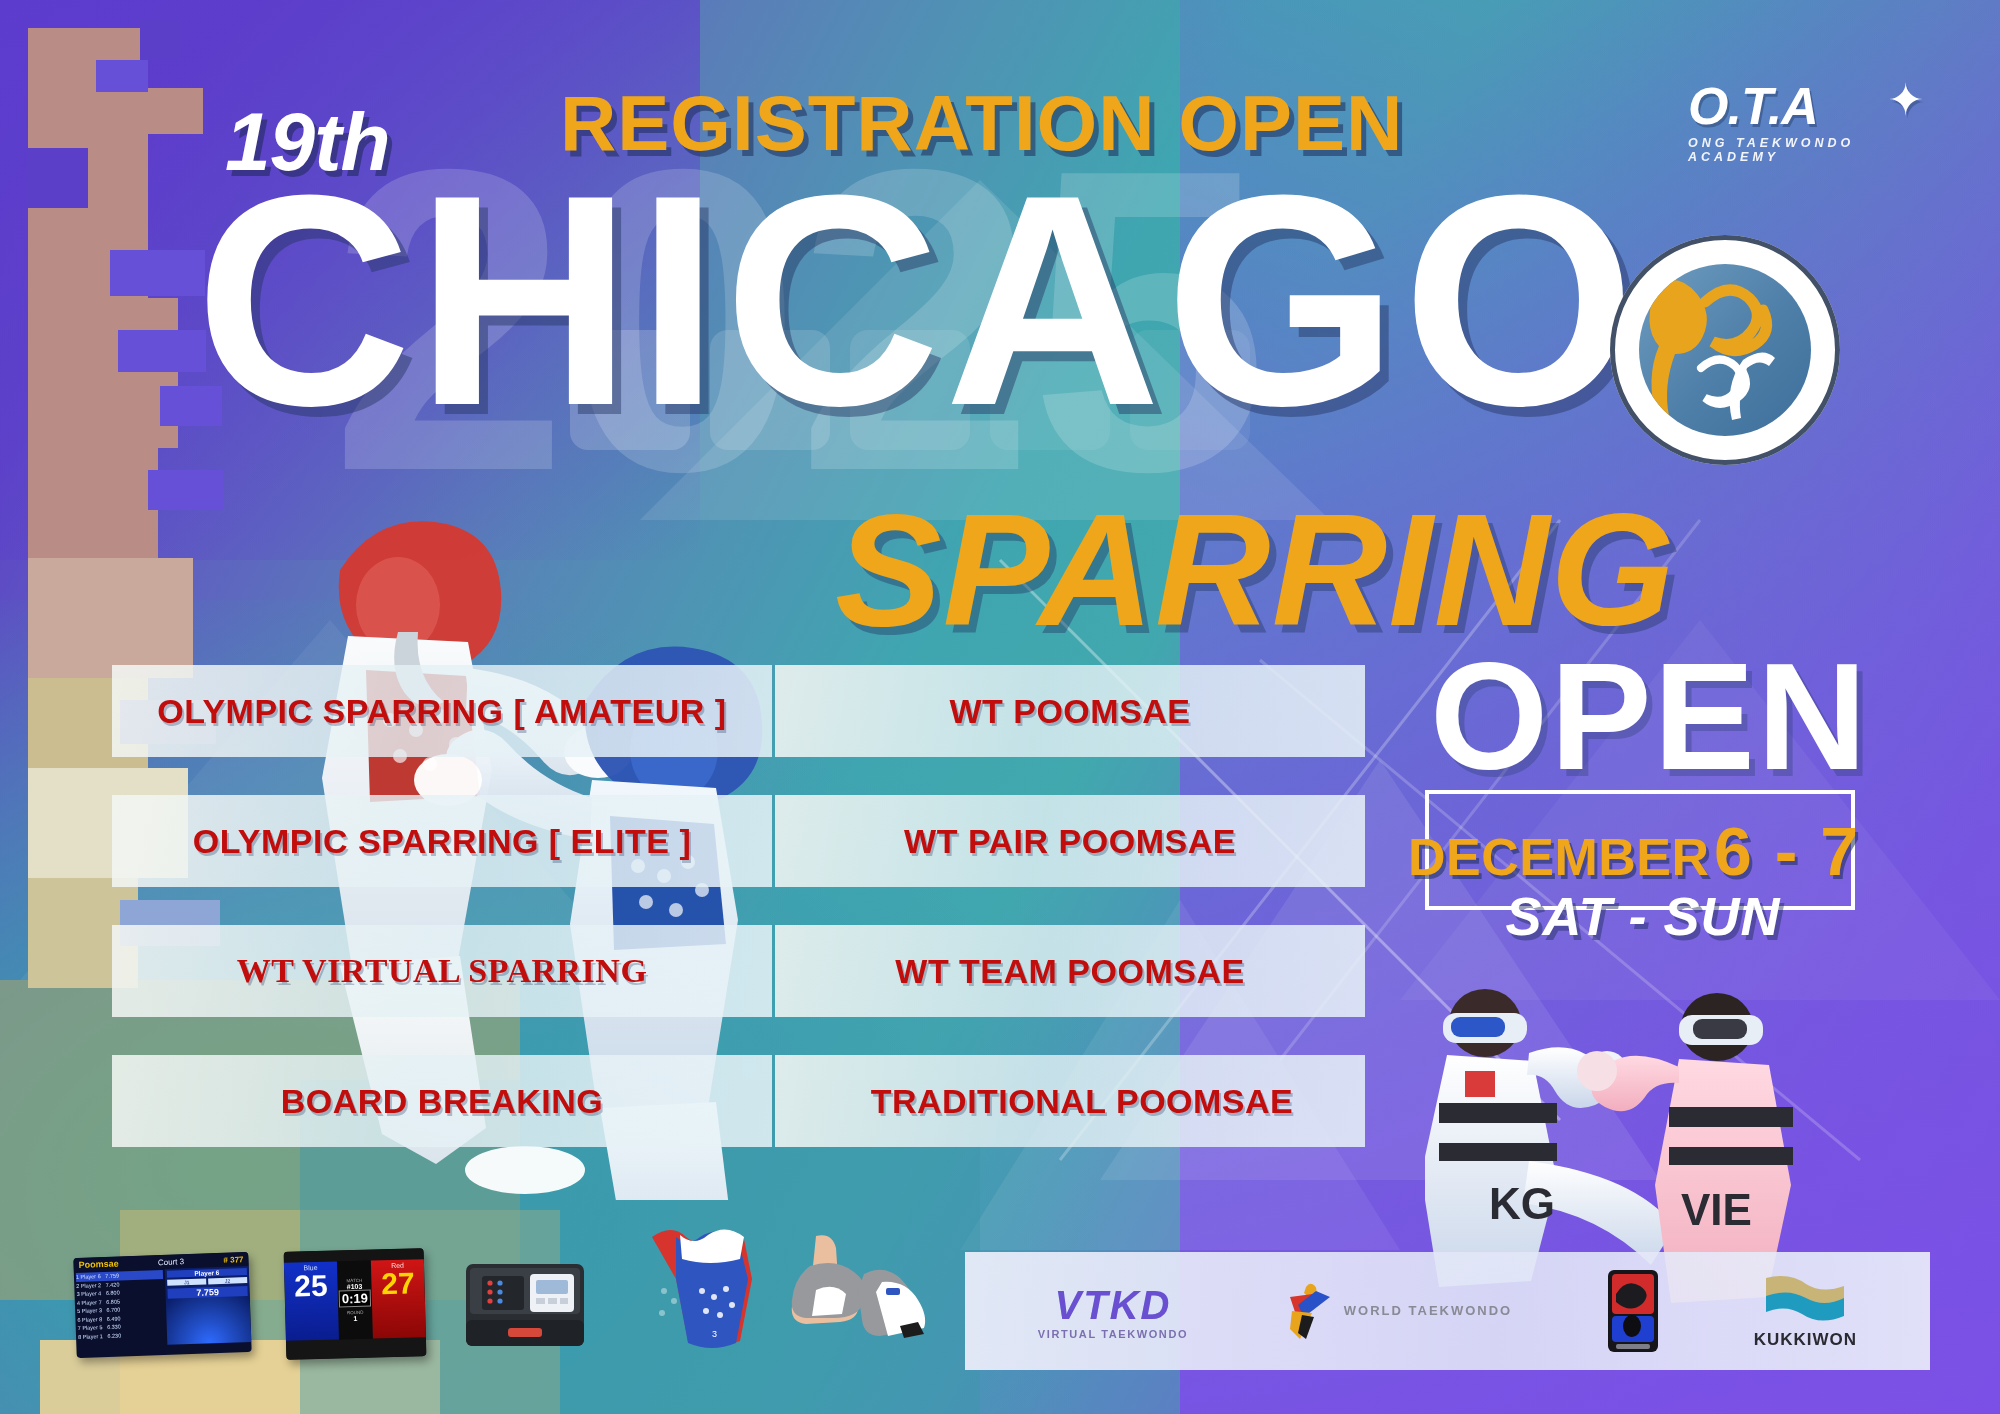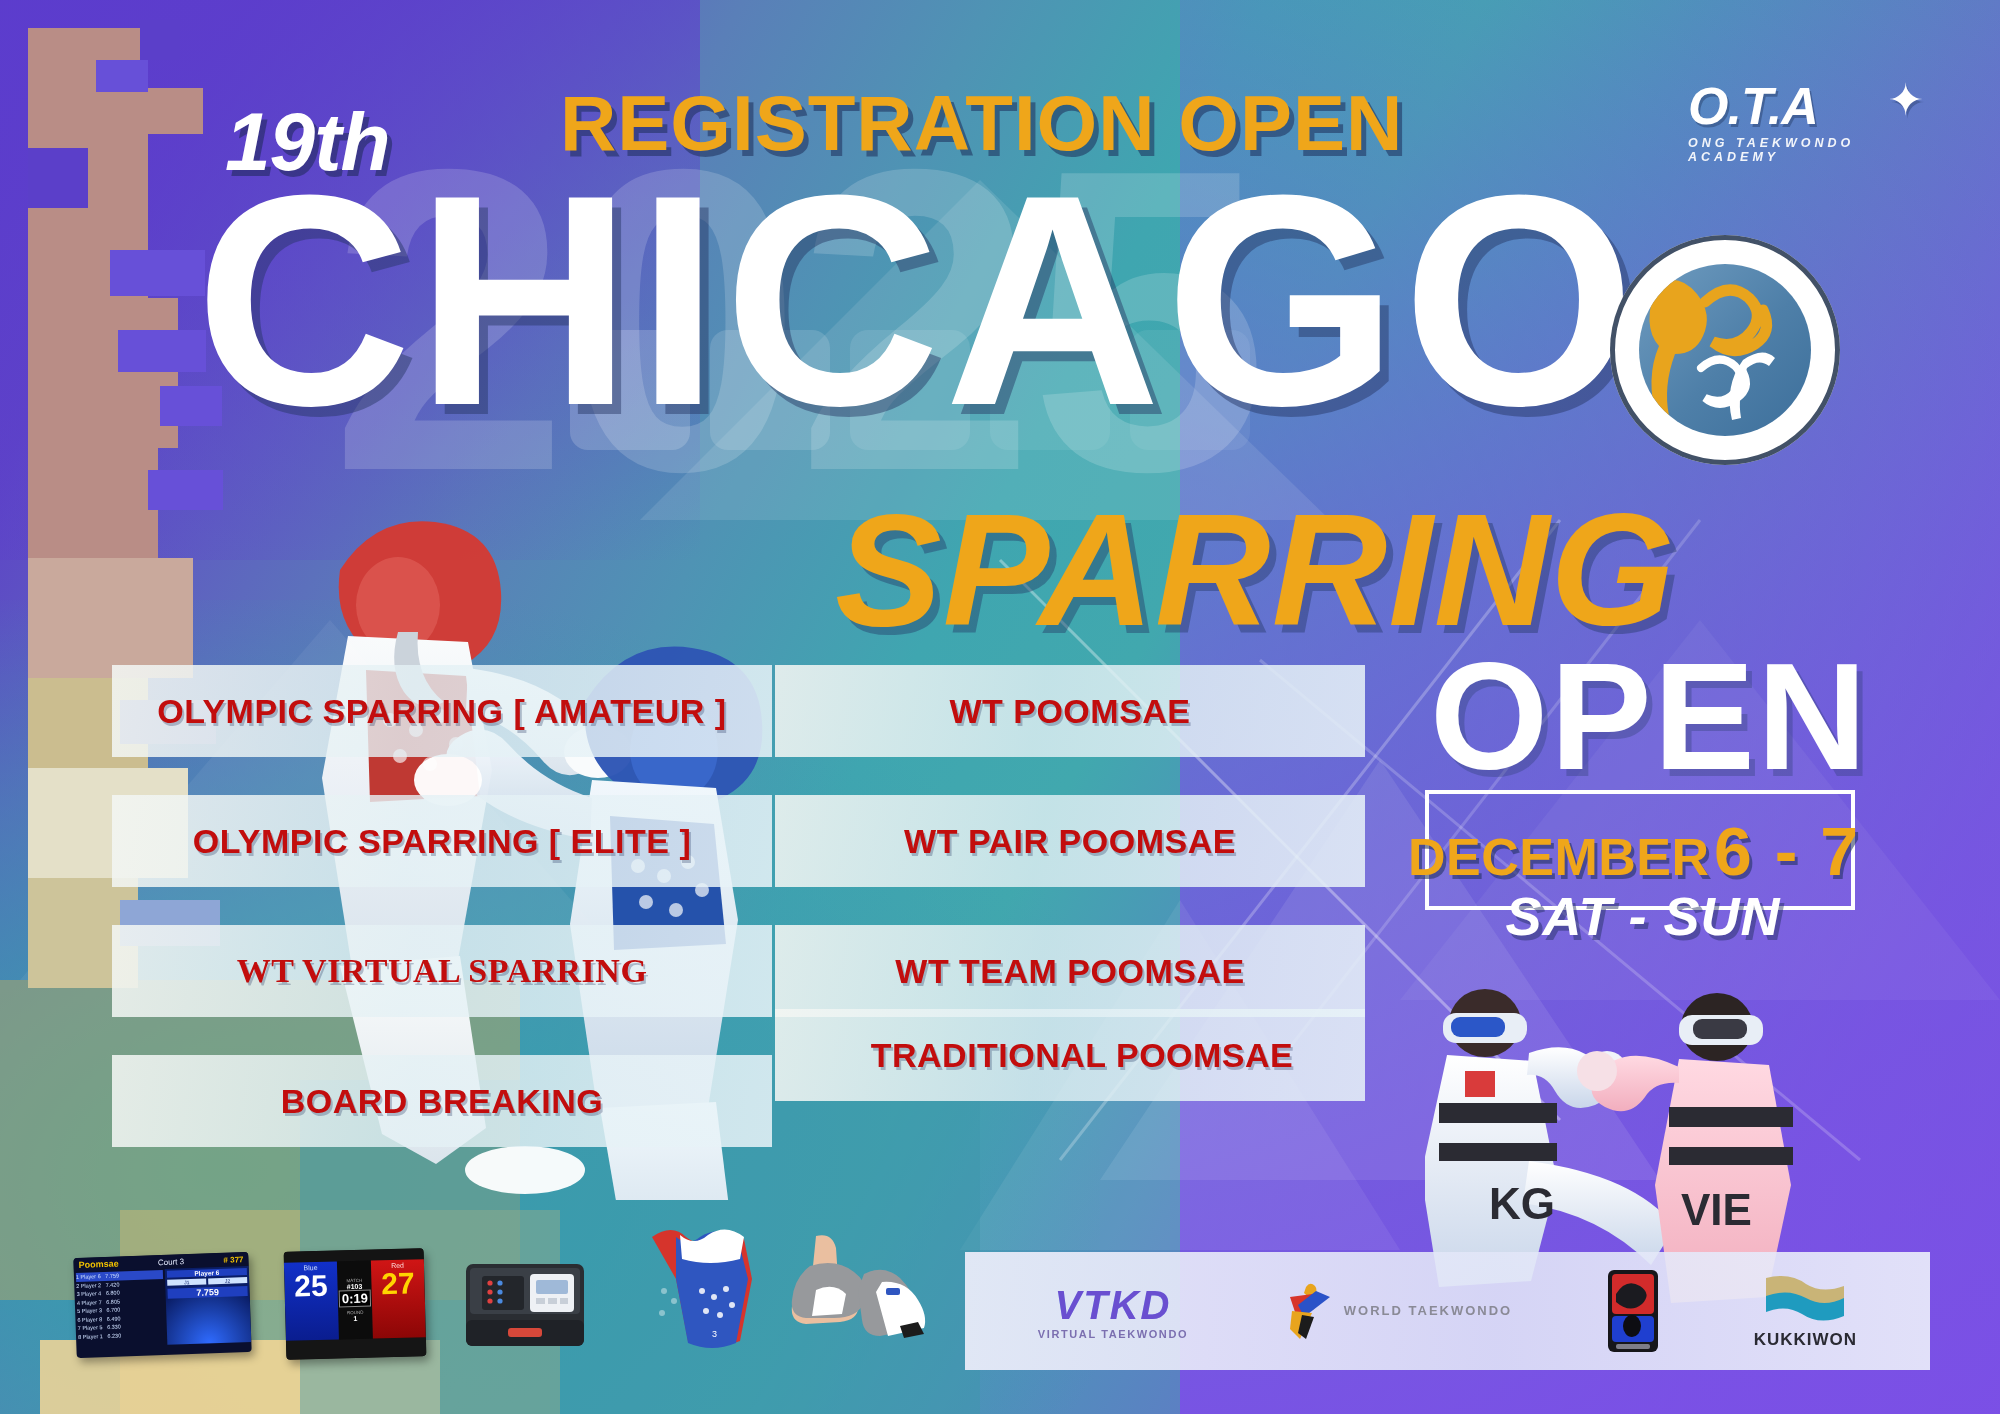--- a/index.html
+++ b/index.html
@@ -392,21 +392,21 @@
 
   <div class="evt right" style="top:665px;">
     <span>WT POOMSAE</span>
   </div>
   <div class="evt right" style="top:795px;">
     <span>WT PAIR POOMSAE</span>
   </div>
   <div class="evt right" style="top:925px;">
     <span>WT  TEAM POOMSAE</span>
   </div>
-  <div class="evt right" style="top:1009px;padding-left:24px;">
+  <div class="evt right" style="top:1055px;padding-left:24px;">
     <span>TRADITIONAL POOMSAE</span>
   </div>
 
   <div class="mockscreen" style="left:75px;top:1255px;width:175px;height:100px;background:#0a0f2e;transform:rotate(-2deg);">
     <div style="display:flex;justify-content:space-between;align-items:center;padding:2px 5px;background:#0a0f2e;">
       <span style="font-size:9px;font-weight:700;color:#f2c200;">Poomsae</span>
       <span style="font-size:8px;color:#e6ecff;">Court 3</span>
       <span style="font-size:8px;font-weight:700;color:#f2c200;"># 377</span>
     </div>
     <div style="display:flex;height:76px;">

